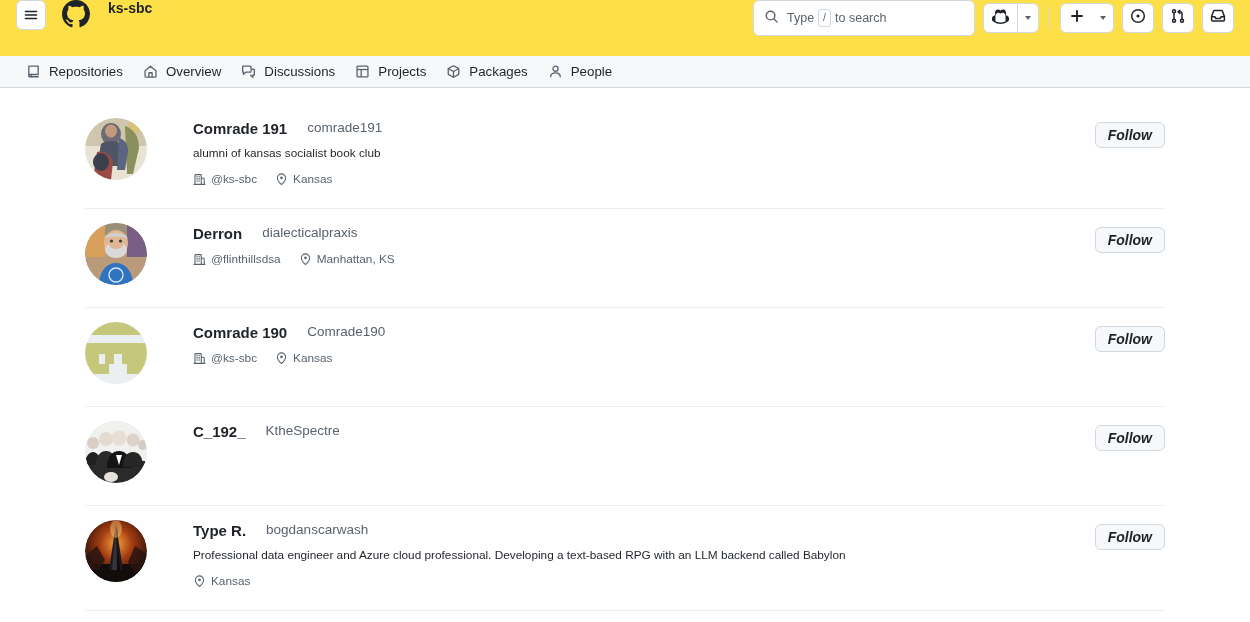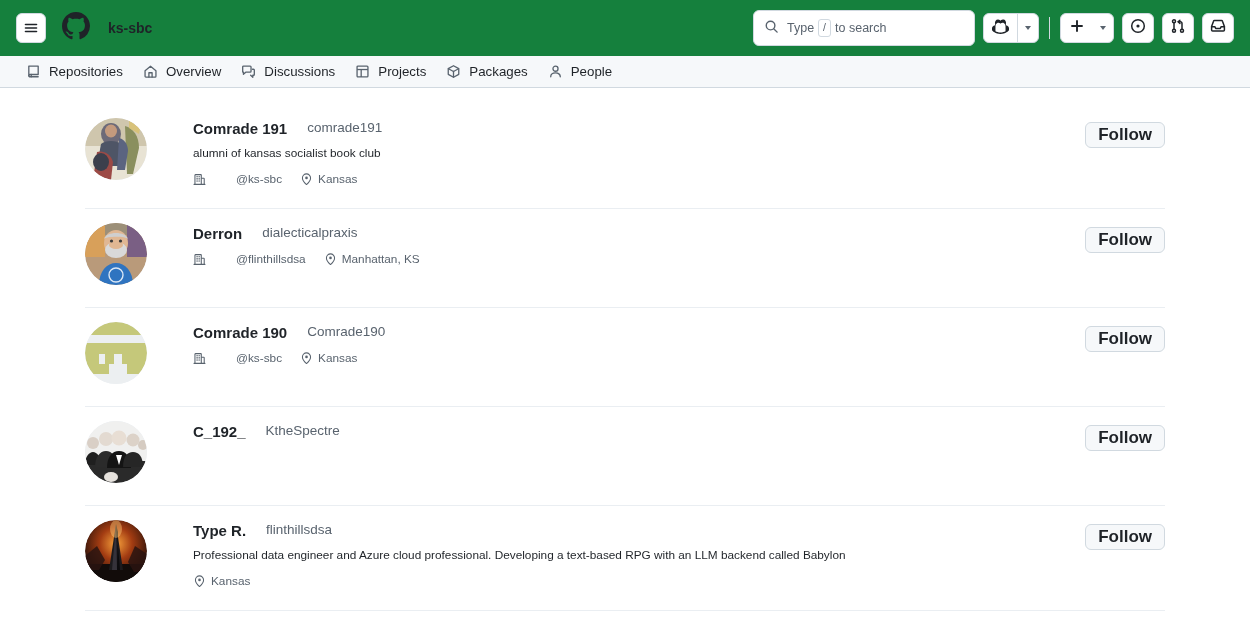--- a/index.html
+++ b/index.html
@@ -10,24 +10,24 @@
     overflow: hidden;
     background: #ffffff;
     font-family: "Liberation Sans", sans-serif;
     color: #1f2328;
     -webkit-font-smoothing: antialiased;
   }
 
   
   .app-header {
     height: 56px;
-    background: #15803d;
-    display: flex;
-    align-items: center;
-    padding: 8px 16px;
+    background: #fde047;
+    display: flex;
+    align-items: flex-start;
+    padding: 0 16px;
     gap: 8px;
   }
 
   .hamburger-btn {
     width: 30px;
     height: 30px;
     border: 1px solid #d1d9e0;
     border-radius: 6px;
     background: #ffffff;
     display: flex;
@@ -238,42 +238,43 @@
     font-size: 11.8px;
     color: #59636e;
   }
   .meta-item {
     display: flex;
     align-items: center;
     gap: 5px;
     white-space: nowrap;
   }
   .meta-item .mi-icon { display: flex; align-items: center; color: #59636e; }
-  .meta-org { color: #59636e; cursor: pointer; margin-left: 25px; }
+  .meta-org { color: #59636e; cursor: pointer; }
 
   .person-action {
     flex: none;
     padding-top: 4px;
   }
   .follow-btn {
     min-width: 58px;
     height: 26px;
     padding: 12px 12px;
     border: 1px solid #d1d9e0;
     border-radius: 6px;
     background: #f6f8fa;
     font-family: "Liberation Sans", sans-serif;
-    font-size: 17px;
+    font-size: 14px;
     font-weight: 600;
     color: #1f2328;
     cursor: pointer;
     display: flex;
     align-items: center;
     justify-content: center;
     white-space: nowrap;
+    font-style: italic;
   }
 </style>
 </head>
 <body>
 
 <div class="app-header">
 
   <div class="hamburger-btn">
     <span>
       <svg width="16" height="16" viewBox="0 0 16 16" fill="none" stroke="#1f2328" stroke-width="1.6" stroke-linecap="round">
@@ -687,21 +688,21 @@
             <path d="M31 4 33 12l-1 38h3Z" fill="#0c0b0e"></path>
             <path d="M0 36l12-10 8 14-6 10H0Z" fill="#2a1410" opacity="0.85"></path>
             <path d="M62 34 50 26l-7 16 6 10h13Z" fill="#2a1410" opacity="0.85"></path>
             <ellipse cx="31" cy="9" rx="6" ry="9" fill="#ffc978" opacity="0.45"></ellipse>
           </g>
         </svg>
       </div>
       <div class="person-main">
         <div class="person-nameline">
           <span class="person-fullname">Type R.</span>
-          <span class="person-login">flinthillsdsa</span>
+          <span class="person-login">bogdanscarwash</span>
         </div>
         <div class="person-bio">Professional data engineer and Azure cloud professional. Developing a text-based RPG with an LLM backend called Babylon</div>
         <div class="person-meta">
           <div class="meta-item">
             <span class="mi-icon">
               <svg width="13" height="13" viewBox="0 0 16 16" fill="none" stroke="#59636e" stroke-width="1.3" stroke-linejoin="round">
                 <path d="M8 14.2s5-4.4 5-8.1A5 5 0 0 0 3 6.1c0 3.7 5 8.1 5 8.1Z"></path>
                 <circle cx="8" cy="6" r="1.6" fill="#59636e" stroke="none"></circle>
               </svg>
             </span>

